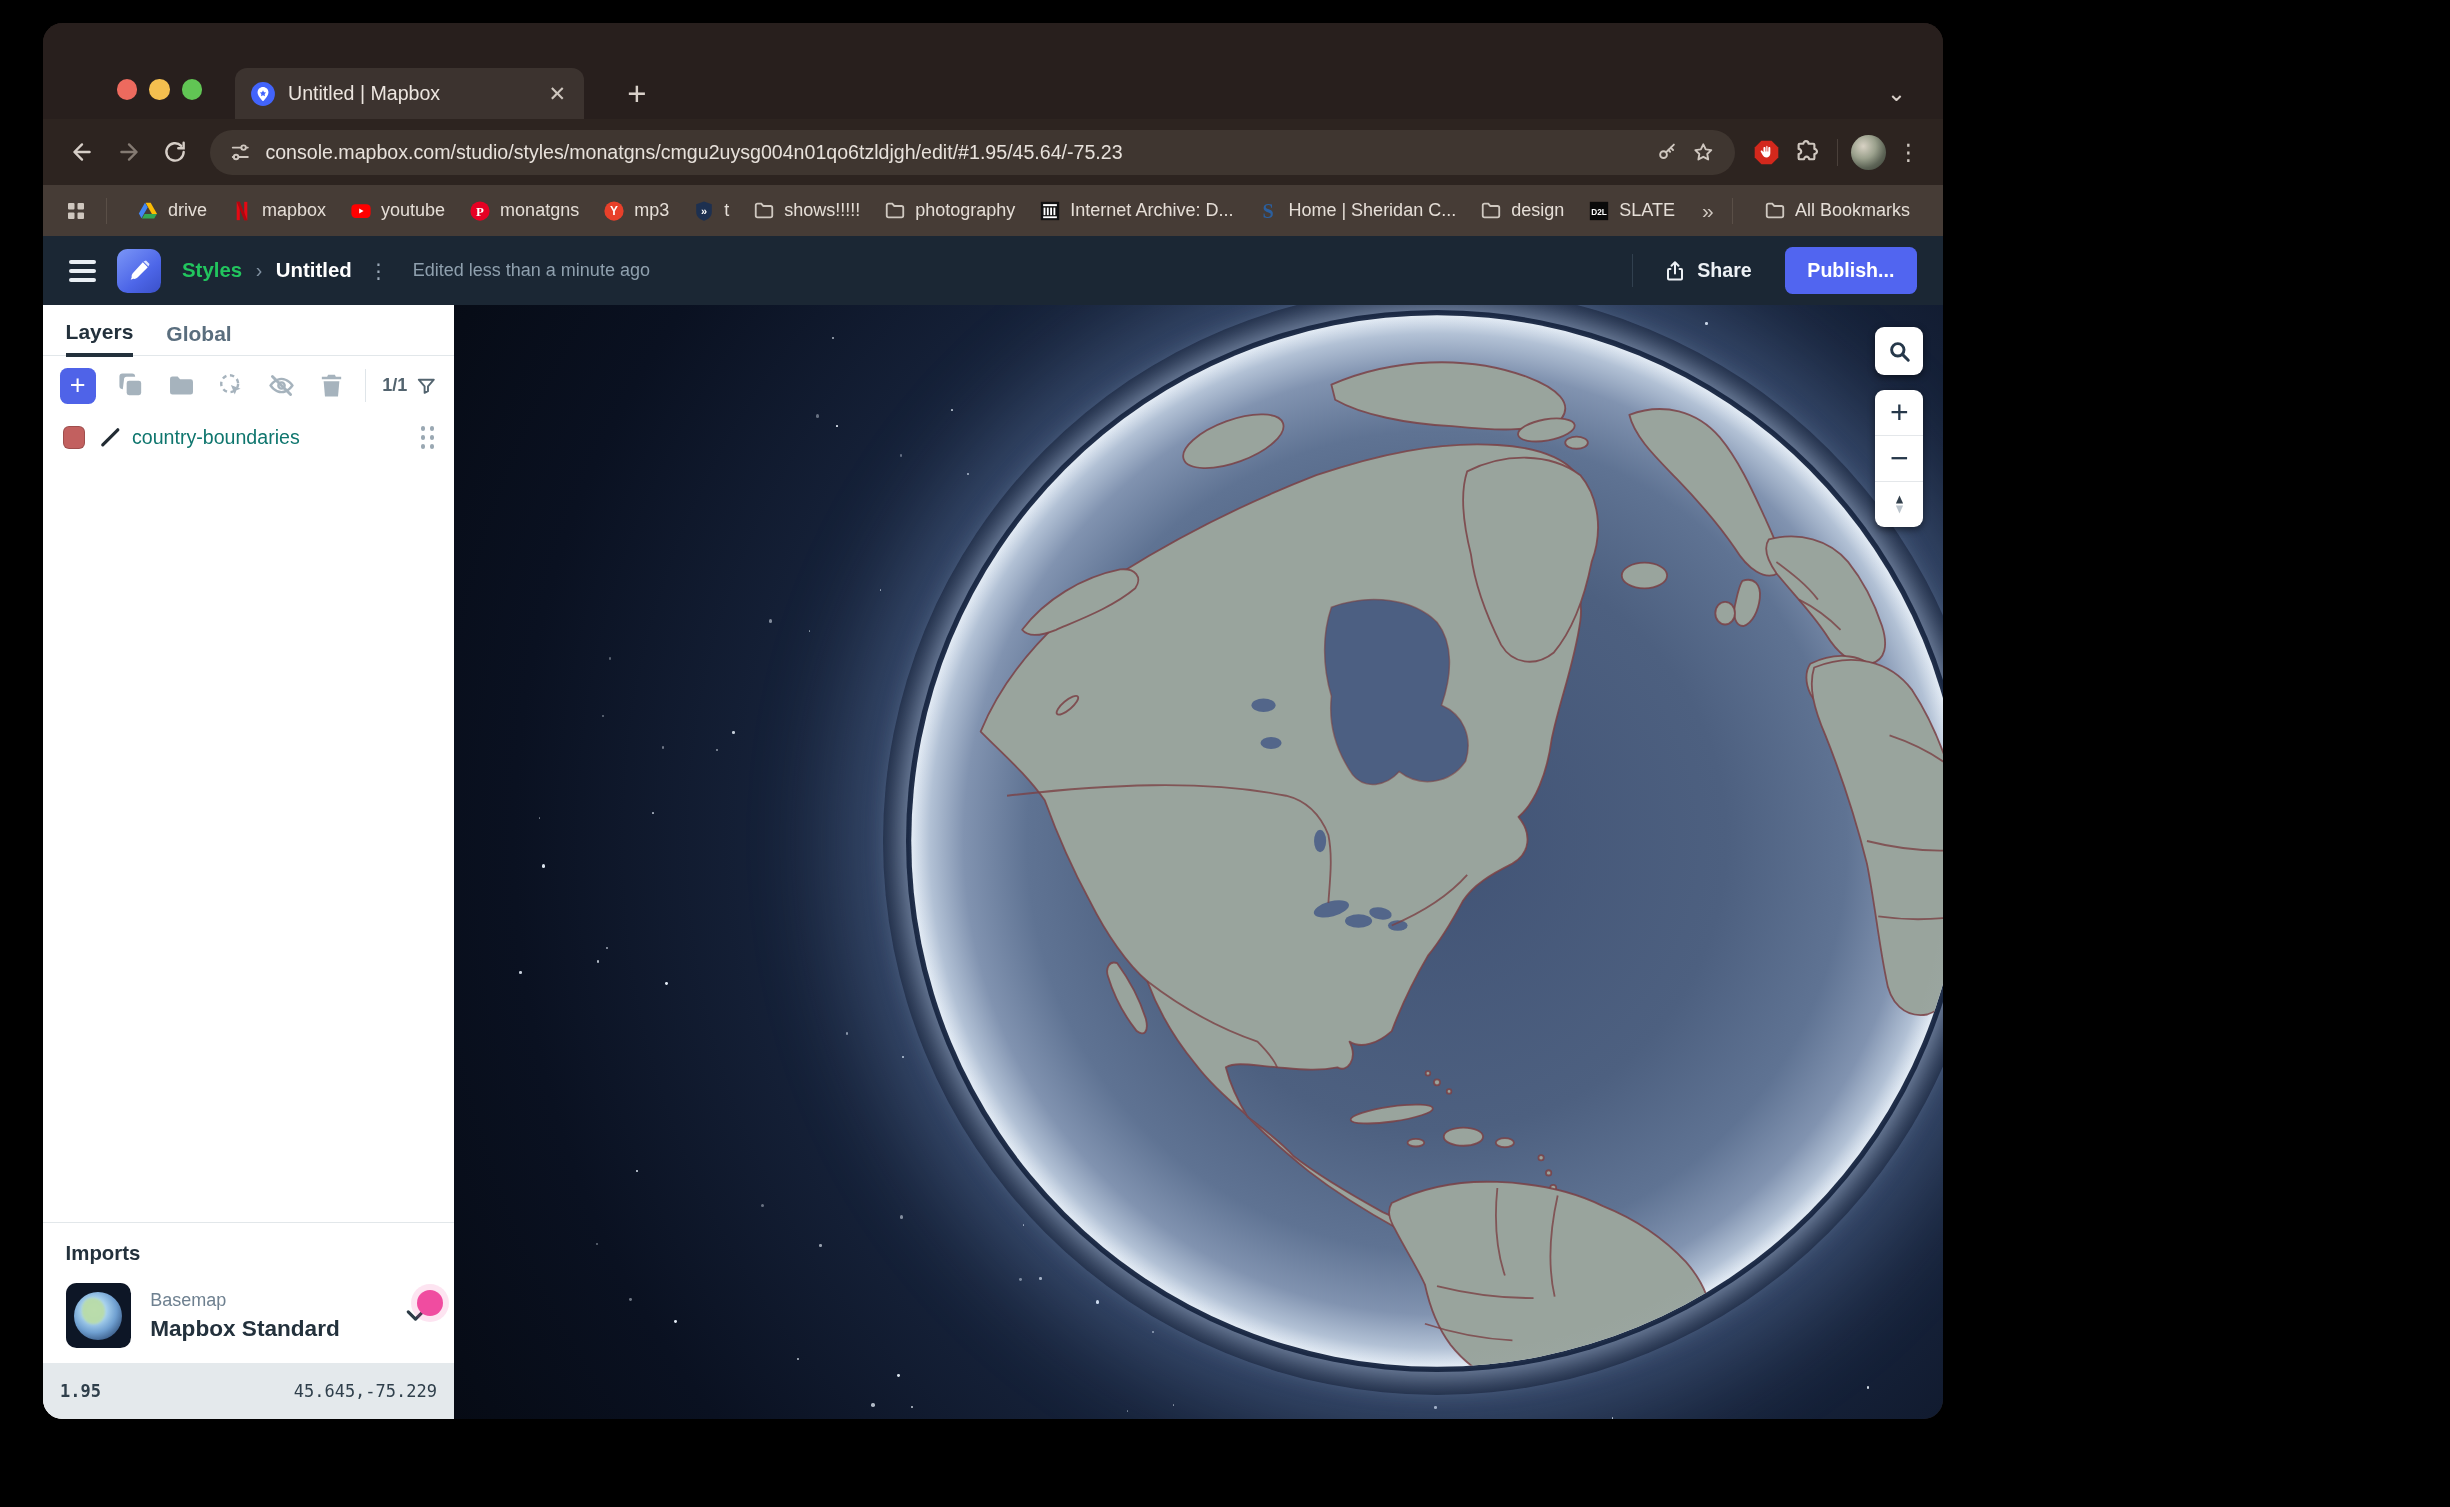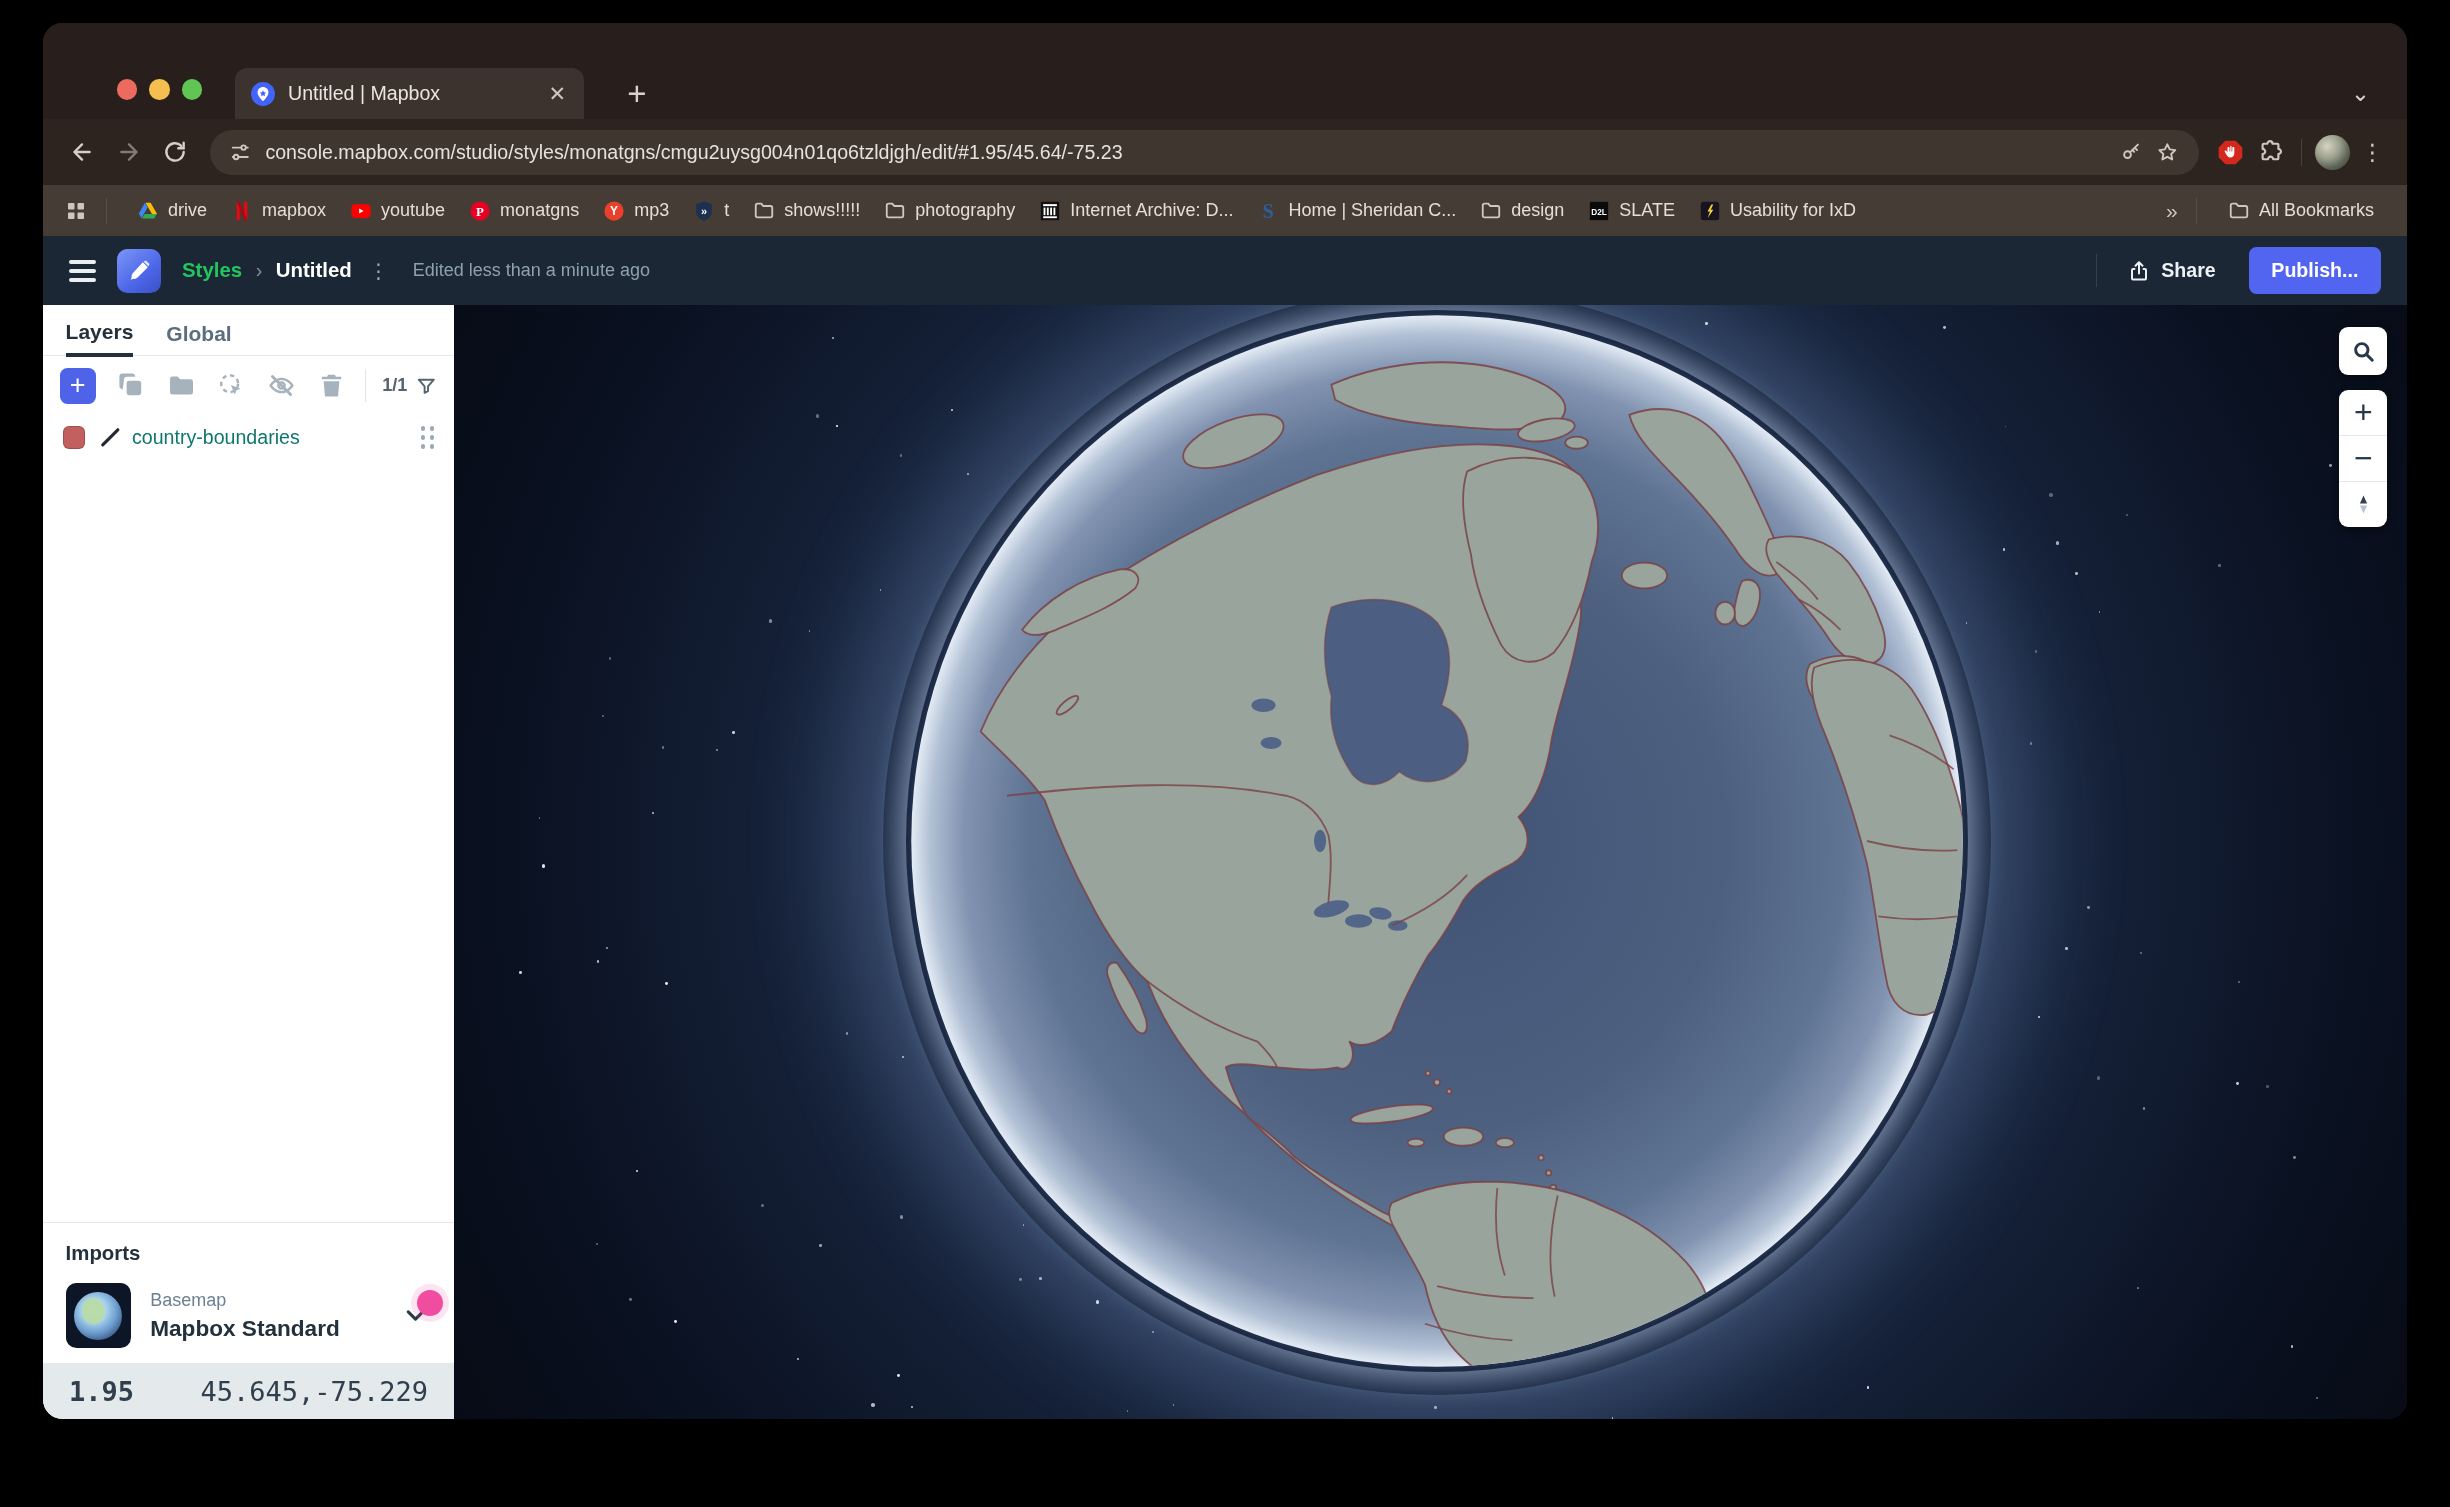--- a/index.html
+++ b/index.html
@@ -1,20 +1,20 @@
 <!DOCTYPE html>
 <html style="font-size:12px"><head>
 <meta charset="utf-8">
 <style>
   html,body{margin:0;padding:0;background:#000;width:2450px;height:1507px;overflow:hidden;
     font-family:"Liberation Sans",sans-serif;-webkit-font-smoothing:antialiased;}
   *{box-sizing:border-box;}
 
   
-  .window{position:absolute;left:43px;top:23.4px;width:2364px;height:1396px;border-radius:19.6px;
+  .window{position:absolute;left:43px;top:23.4px;width:1900px;height:1396px;border-radius:19.6px;
     overflow:hidden;background:#281f1d;display:flex;flex-direction:column;box-shadow:0 15px 60px rgba(0,0,0,.8);}
 
   
   .tabbar{height:96px;position:relative;background:#281f1d;flex:none;}
   .traffic{position:absolute;left:74px;top:56px;display:flex;gap:12px;}
   .light{width:20.4px;height:20.4px;border-radius:50%;}
   .tab{position:absolute;left:192px;top:45px;width:349px;height:51px;background:#3c332f;
     border-radius:12px 12px 0 0;display:flex;align-items:center;padding:0 15px;}
   .favicon{width:26px;height:26px;flex:none;}
   .tab-title{margin-left:12px;font-size:19.6px;color:#ece5df;flex:1;white-space:nowrap;overflow:hidden;}
@@ -103,22 +103,22 @@
     background:radial-gradient(circle at 42% 38%,#cde9f6 0%,#a8d2ee 30%,#6f9fd0 55%,#2c4a74 85%,#1b3154 100%);}
   .thumb::after{content:"";position:absolute;left:16.6px;top:15px;width:22.6px;height:26px;border-radius:45% 55% 50% 50%;
     background:#b9dca4;opacity:.9;filter:blur(0.8px);}
   .import-col{margin-left:19.6px;display:flex;flex-direction:column;}
   .import-kind{font-size:18px;color:#6e8090;}
   .import-name{font-size:22.6px;font-weight:700;color:#23313c;margin-top:4.5px;}
   .import-chev{margin-left:auto;position:relative;width:30px;height:30px;color:#2c3b46;}
   .import-chev svg{width:29px;height:29px;}
   .notif-dot{position:absolute;right:-12px;top:-10.6px;width:26px;height:26px;border-radius:50%;
     box-shadow:0 0 0 6px rgba(240,76,160,.15);}
-  .statusbar{height:56px;background:#e4e9ec;display:flex;align-items:center;padding:0 26px;flex:none;
-    font-family:"DejaVu Sans Mono",monospace;color:#2f3f4b;font-size:27px;}
+  .statusbar{height:56px;background:#e4e9ec;display:flex;align-items:center;padding:0 17px;flex:none;
+    font-family:"DejaVu Sans Mono",monospace;color:#2f3f4b;font-size:17px;}
   .status-zoom{font-weight:700;}
   .status-coords{margin-left:auto;}
 
   
   .map{flex:1;position:relative;overflow:hidden;
     background:radial-gradient(1282px 1282px at 983px 536px,#2b3e60 0%,#1b2944 42%,#0a1121 72%,#04070d 100%);}
   .star{position:absolute;border-radius:50%;background:#e8f0fa;}
   .globe{position:absolute;left:455px;top:7.5px;width:1056px;height:1056px;border-radius:50%;}
   .globe::before{content:"";position:absolute;inset:-26px;border-radius:50%;
     box-shadow:0 0 98px 36px rgba(150,185,240,.28);}

